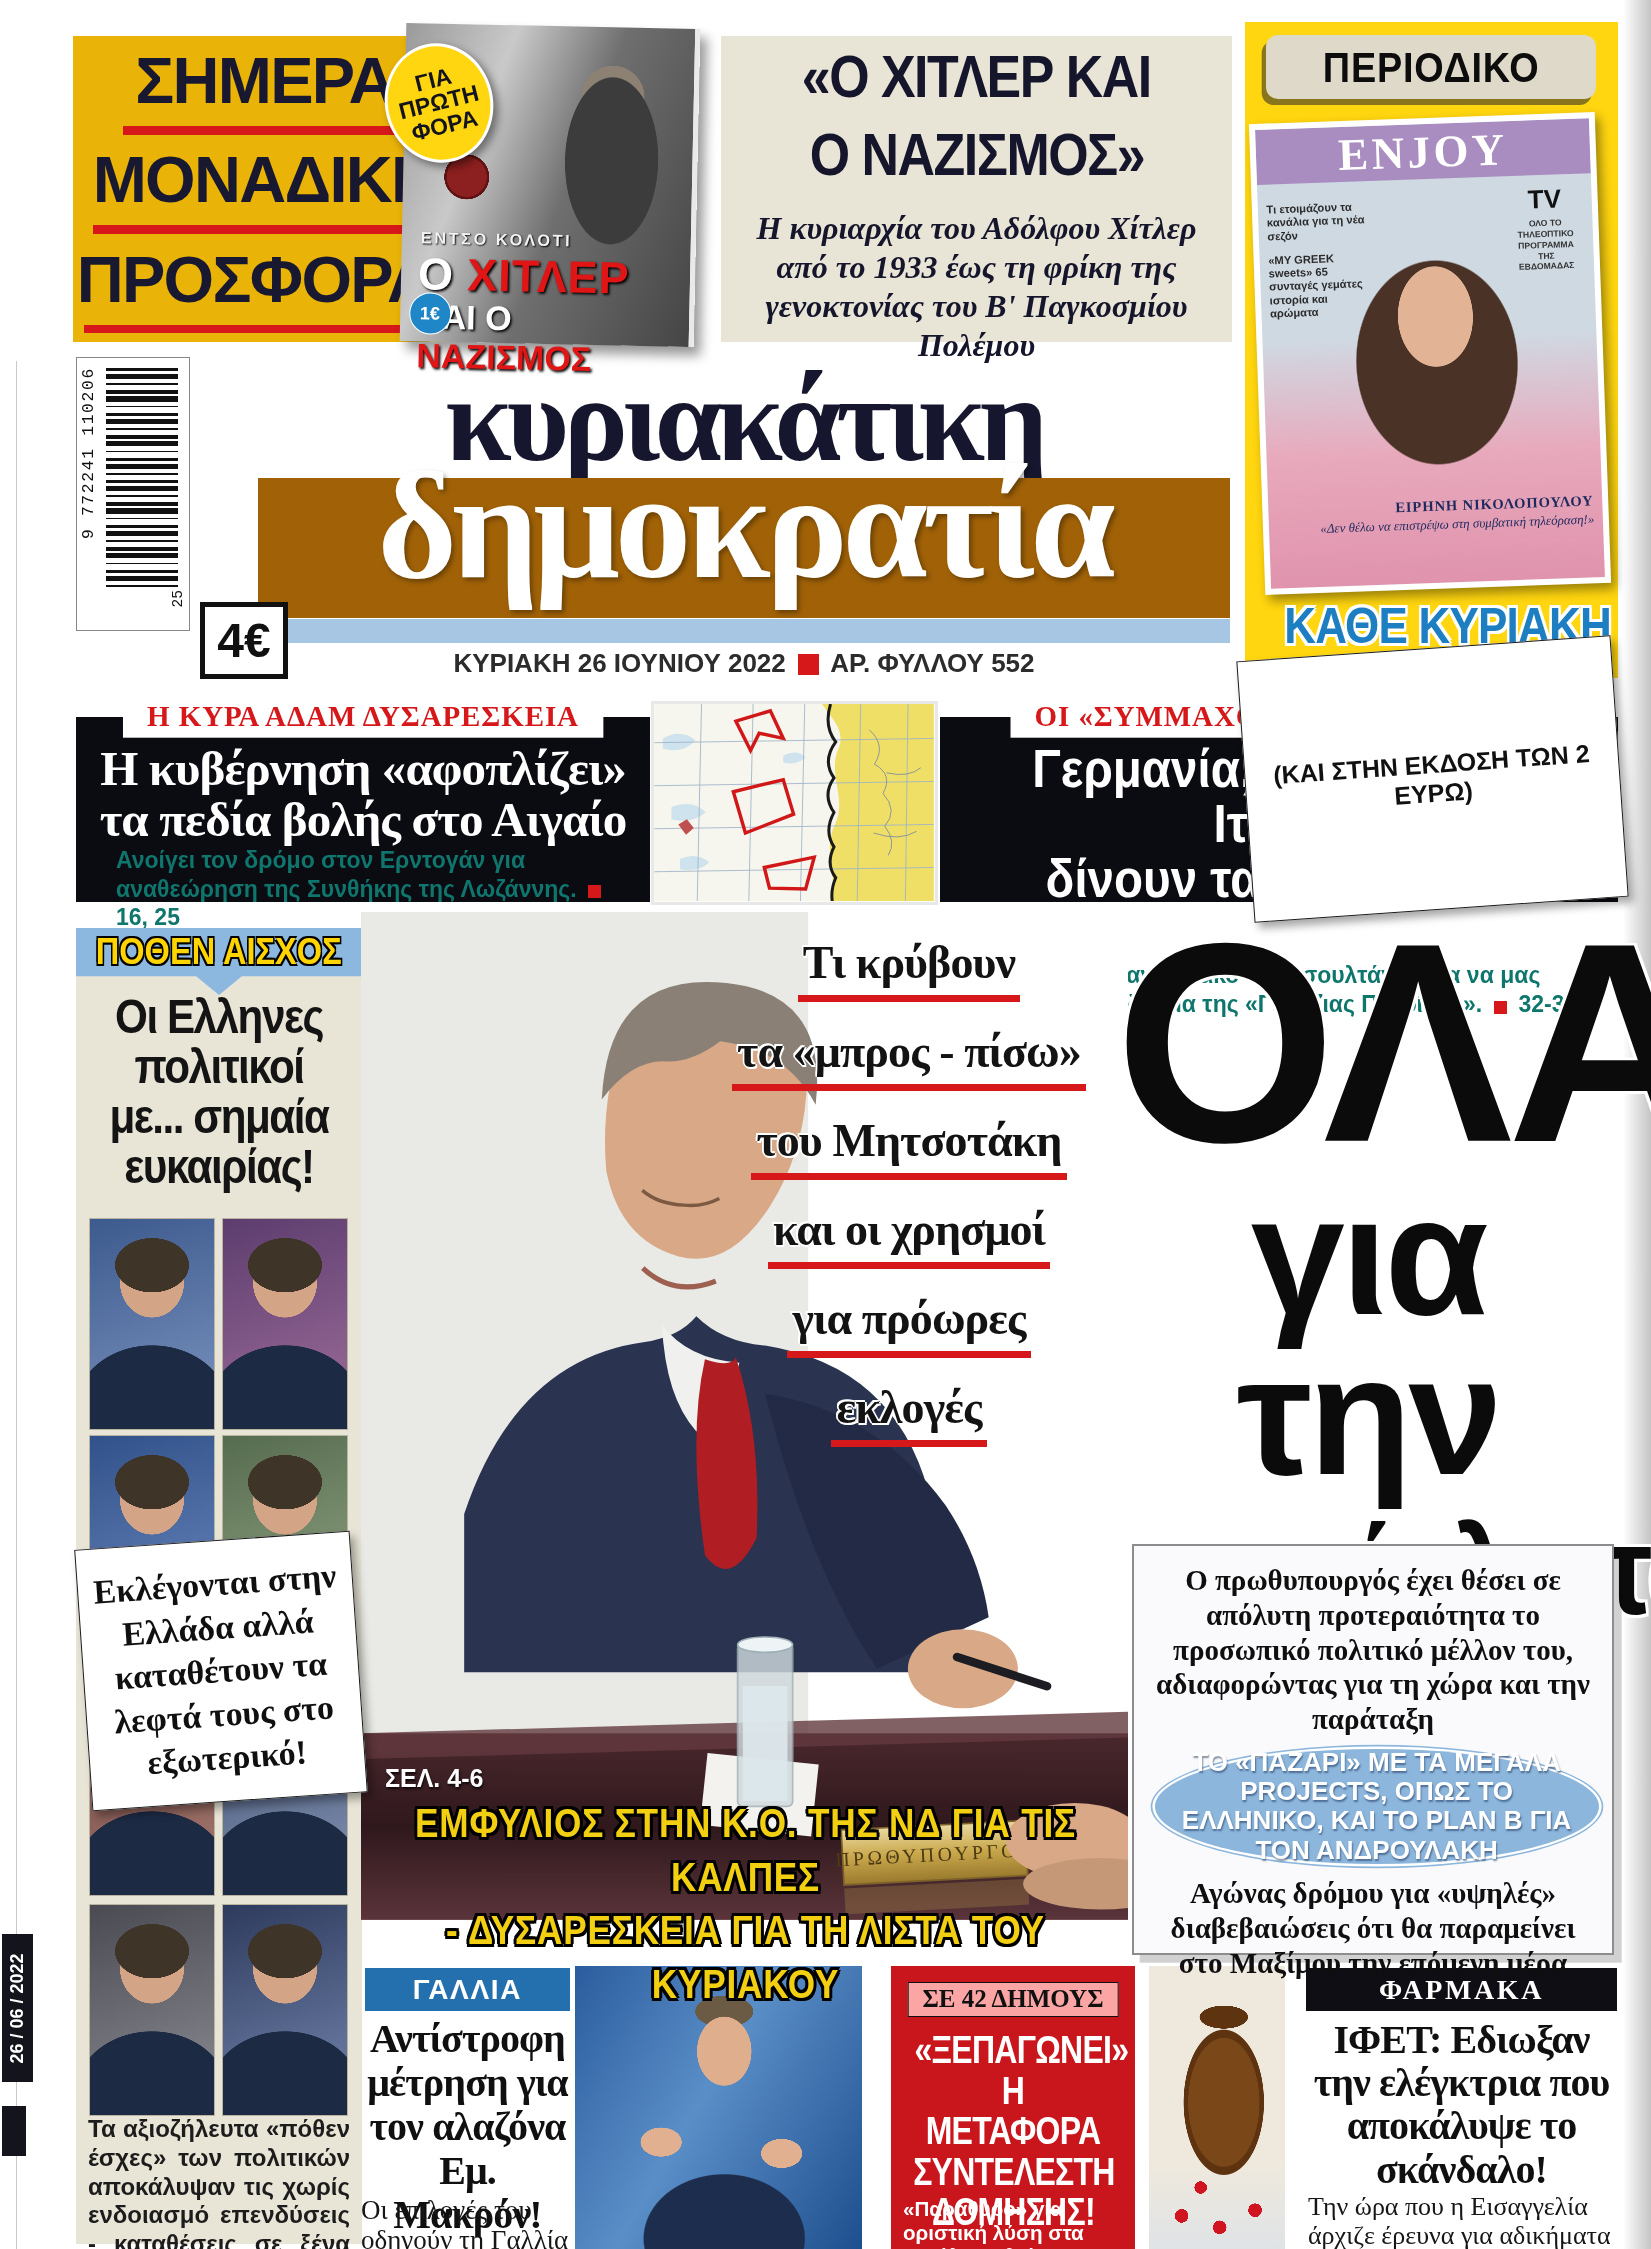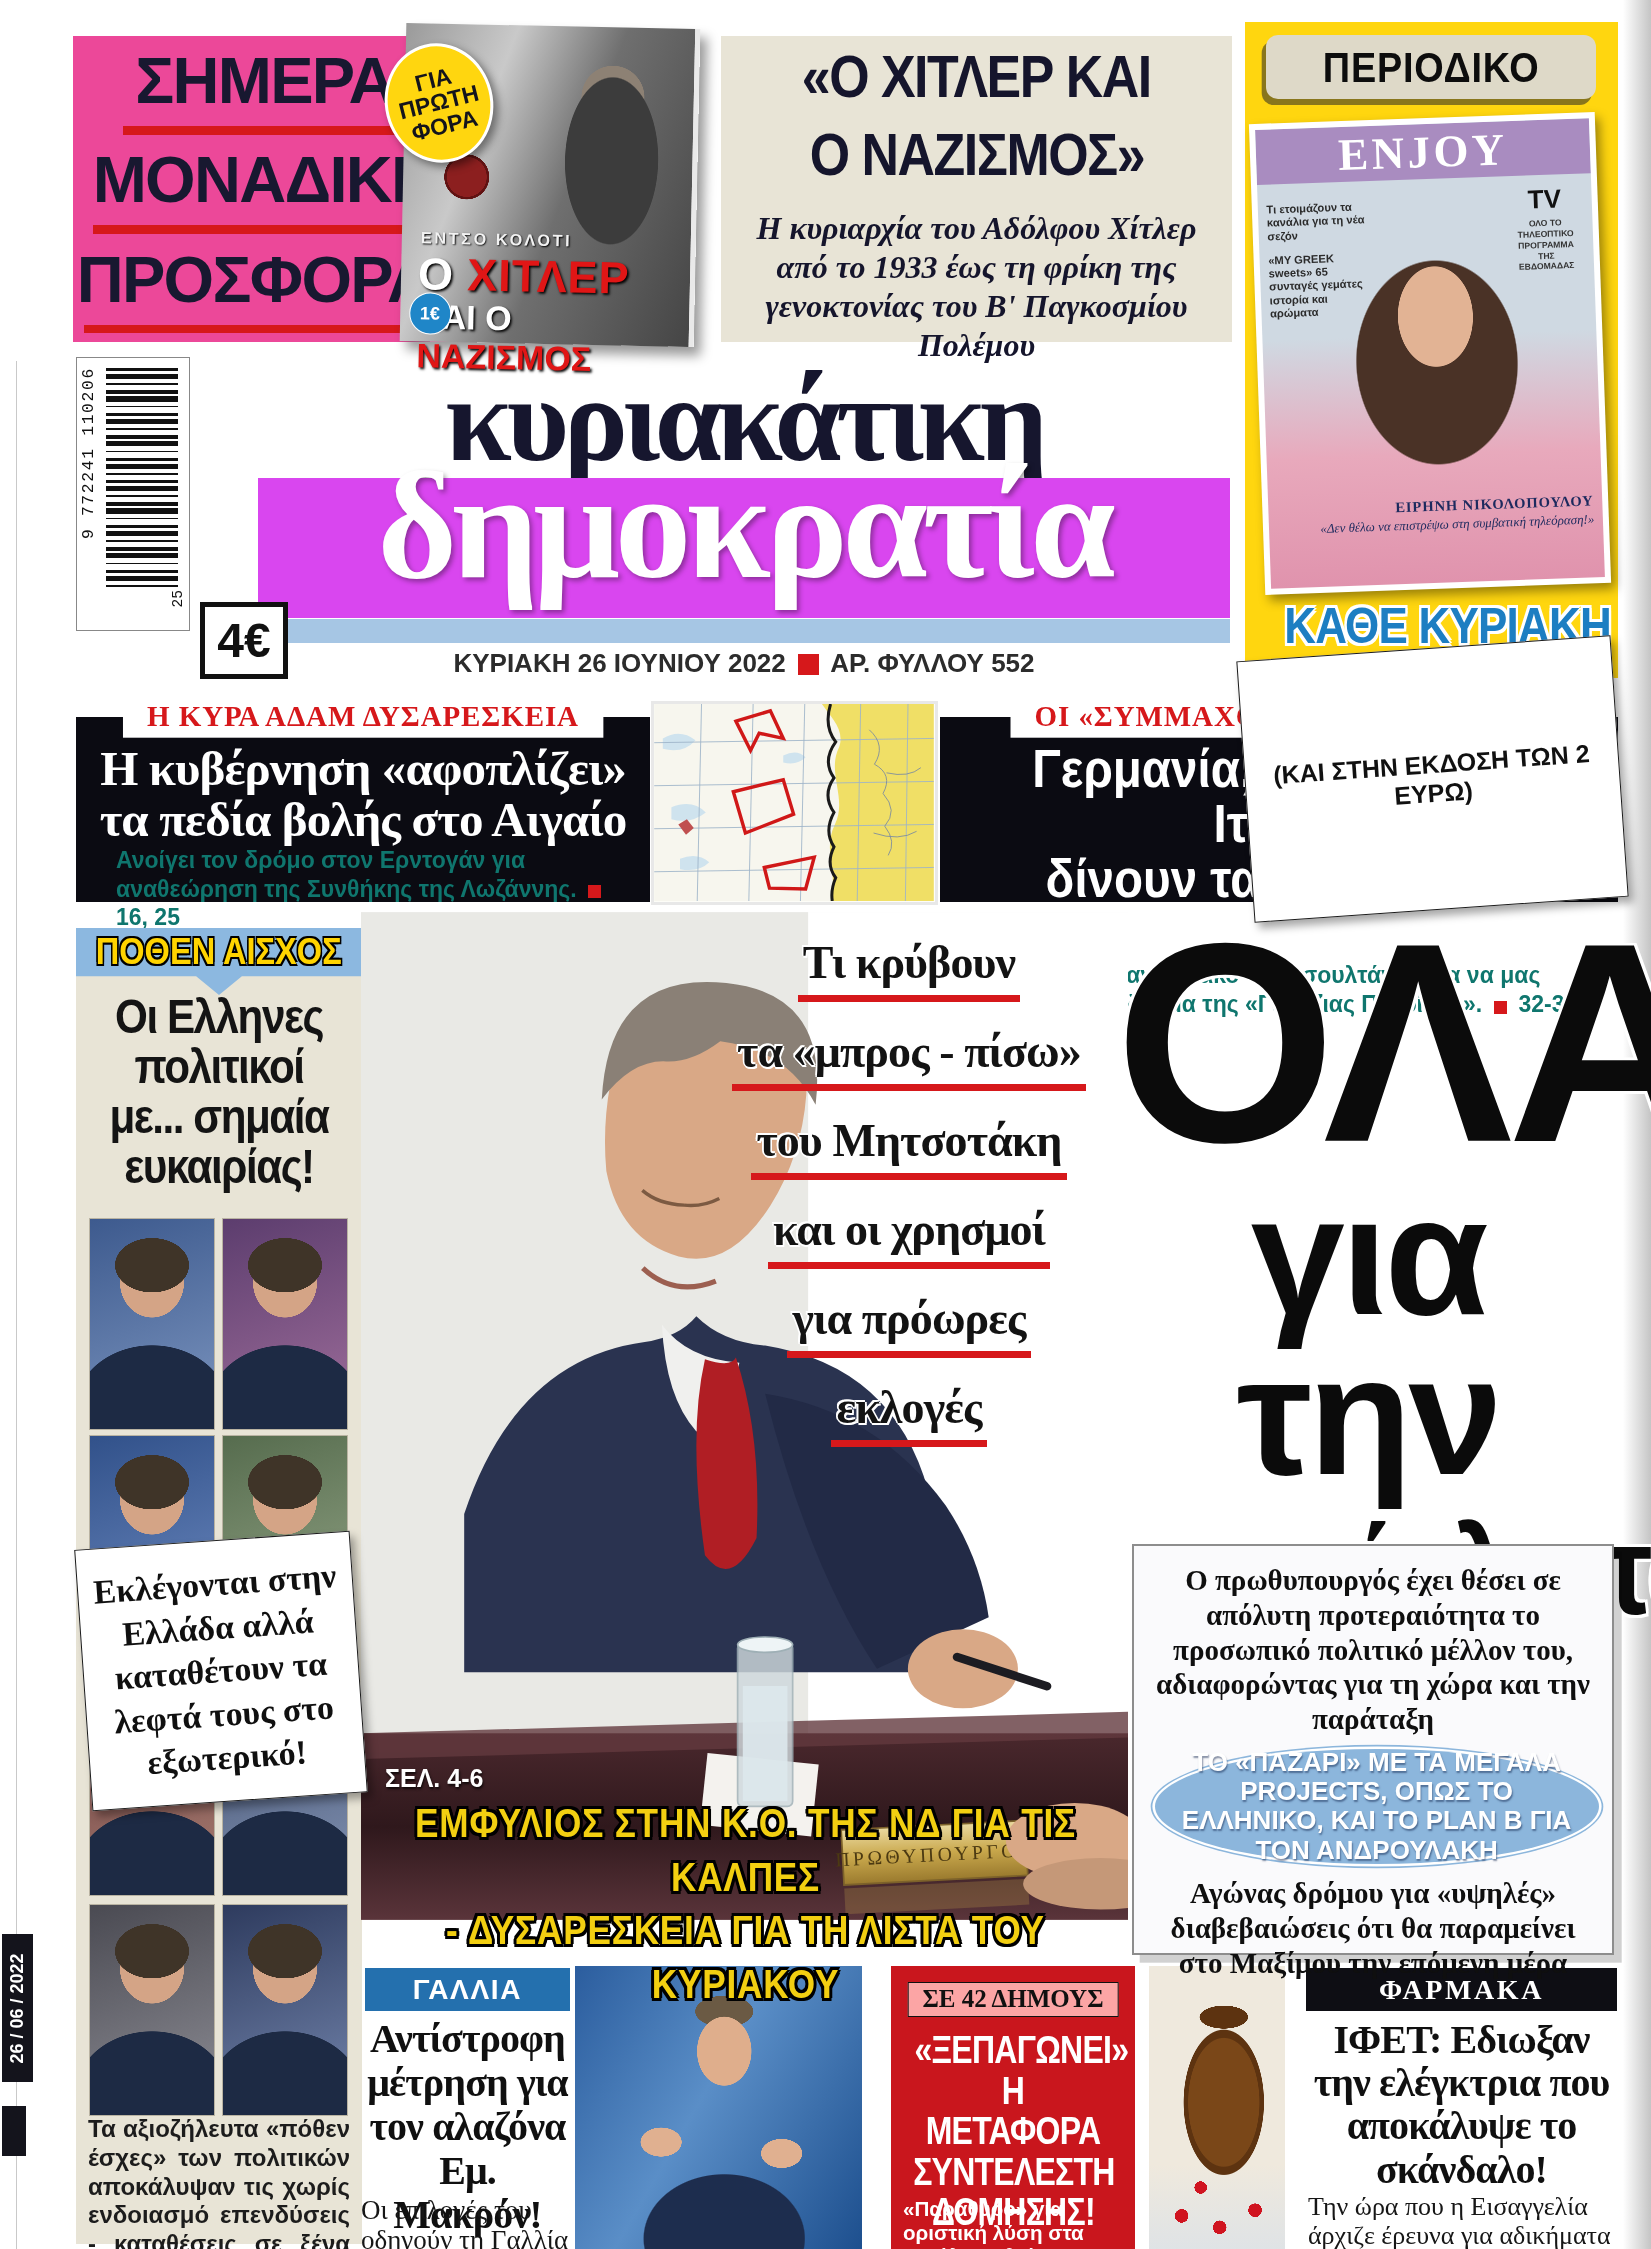--- a/index.html
+++ b/index.html
@@ -5,21 +5,21 @@
   html,body{margin:0;padding:0;background:#d9d9d9;}
   .page{position:relative;width:1652px;height:2250px;margin:0 auto;background:#ffffff;overflow:hidden;
         font-family:"Liberation Sans","DejaVu Sans",sans-serif;color:#111;}
   .abs{position:absolute;}
   .sx88{display:inline-block;transform:scaleX(.88);transform-origin:center;}
   .sx82{display:inline-block;transform:scaleX(.82);transform-origin:center;}
   .outline-black{text-shadow:2.6px 2.6px 0 #000,-2.6px 2.6px 0 #000,2.6px -2.6px 0 #000,-2.6px -2.6px 0 #000,0 3.4px 0 #000,0 -3.4px 0 #000,3.4px 0 0 #000,-3.4px 0 0 #000;}
   .outline-white{text-shadow:2.6px 0 0 #fff,-2.6px 0 0 #fff,0 2.6px 0 #fff,0 -2.6px 0 #fff,2.6px 2.6px 0 #fff,-2.6px -2.6px 0 #fff,2.6px -2.6px 0 #fff,-2.6px 2.6px 0 #fff;}
   .redsq{display:inline-block;width:17px;height:17px;background:#d6181b;vertical-align:-1.7px;margin:0 5.2px;}
   
-  .promo{left:73px;top:36px;width:383px;height:306px;background:#ec4899;display:flex;flex-direction:column;align-items:center;justify-content:space-between;padding:13.8px 0 8.6px;box-sizing:border-box;}
+  .promo{left:73px;top:36px;width:383px;height:306px;background:#eab308;display:flex;flex-direction:column;align-items:center;justify-content:space-between;padding:13.8px 0 8.6px;box-sizing:border-box;}
   .promo .l{font-weight:900;font-size:65px;line-height:.95;color:#181830;letter-spacing:-1.7px;}
   .promo .bar{height:8.6px;background:#d6181b;}
   .badge{left:385px;top:43px;width:102px;height:114px;background:#ffd60f;border:3.4px solid #fff;border-radius:50%;
          transform:rotate(-14deg);box-shadow:3.4px 5.2px 8.6px rgba(0,0,0,.45);display:flex;flex-direction:column;align-items:center;justify-content:center;z-index:6;}
   .badge span{font-weight:900;font-size:23px;line-height:1.02;color:#14141c;}
   .book{left:403px;top:26px;width:294px;height:318px;transform:rotate(1.2deg);z-index:5;background:
         radial-gradient(ellipse 77px 138px at 72% 42%,#3c3c3c 0 60%,transparent 61%),
         radial-gradient(ellipse 52px 52px at 72% 22%,#8d8174 0 60%,transparent 61%),
         radial-gradient(circle 36px at 22% 48%,#8c1f1f 0 55%,#611212 56% 62%,transparent 63%),
         linear-gradient(110deg,#9a9a9a,#c9c9c9 28%,#6f6f6f 55%,#454545 100%);
@@ -62,21 +62,21 @@
   
   .barcode{left:76px;top:357px;width:114px;height:274px;background:#fff;border:0.9px solid #888;box-sizing:border-box;}
   .barcode .num{position:absolute;left:1.7px;top:8.6px;writing-mode:vertical-rl;transform:rotate(180deg);font-size:16.3px;letter-spacing:1.7px;color:#111;font-family:"Liberation Mono","DejaVu Sans Mono",monospace;}
   .barcode .bars{position:absolute;left:29px;top:10.3px;width:72px;height:219px;
       background:repeating-linear-gradient(to bottom,#111 0 3.4px,#fff 3.4px 6px,#111 6px 11.2px,#fff 11.2px 15.5px,#111 15.5px 17px,#fff 17px 22.4px);}
   .barcode .extra{position:absolute;right:3.4px;bottom:22.4px;writing-mode:vertical-rl;transform:rotate(180deg);font-size:14.6px;color:#111;font-family:"Liberation Mono","DejaVu Sans Mono",monospace;}
   .price{left:200px;top:602px;width:88px;height:77px;background:#fff;border:5.2px solid #111;box-sizing:border-box;display:flex;align-items:center;justify-content:center;z-index:4;}
   .price span{font-weight:900;font-size:48px;color:#111;}
   .mh-top{left:258px;top:360px;width:972px;text-align:center;font-family:"Liberation Serif","DejaVu Serif",serif;
           font-weight:700;font-size:120px;letter-spacing:-5.2px;color:#16162e;line-height:1;}
-  .mh-band{left:258px;top:478px;width:972px;height:140px;background:#d946ef;}
+  .mh-band{left:258px;top:478px;width:972px;height:140px;background:#a16207;}
   .mh-main{position:absolute;left:0;top:-29px;width:100%;text-align:center;font-family:"Liberation Serif","DejaVu Serif",serif;
            font-weight:700;font-size:153px;letter-spacing:-5.2px;color:#ffffff;line-height:1;text-shadow:2.6px 3.4px 5.2px rgba(0,0,0,.35);}
   .mh-strip{left:258px;top:619px;width:972px;height:24px;background:#a6c6e4;}
   .dateline{left:258px;top:648px;width:972px;text-align:center;font-size:26px;font-weight:600;color:#2c2c2c;}
   .dateline .redsq{width:20.6px;height:20.6px;vertical-align:-2.6px;}
   
   .strap{background:#0b0b12;position:absolute;}
   .strap .kicker{position:absolute;top:-20.6px;left:50%;transform:translateX(-50%);background:#fff;padding:3.4px 22.4px;white-space:nowrap;
                  font-family:"Liberation Serif","DejaVu Serif",serif;font-weight:800;font-size:29px;color:#d6181b;letter-spacing:0.9px;box-shadow:0 0 0 1.7px #fff;}
   .strap .hl{color:#fff;text-align:center;}

